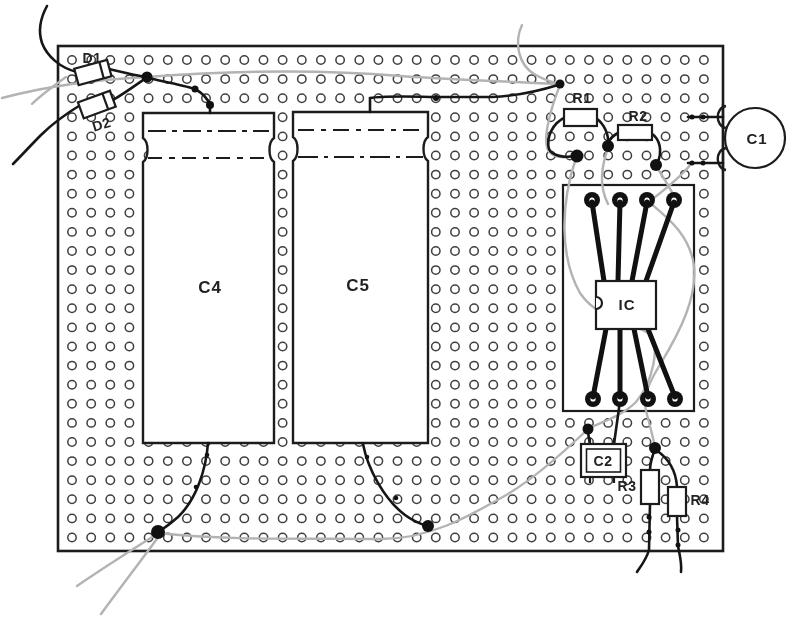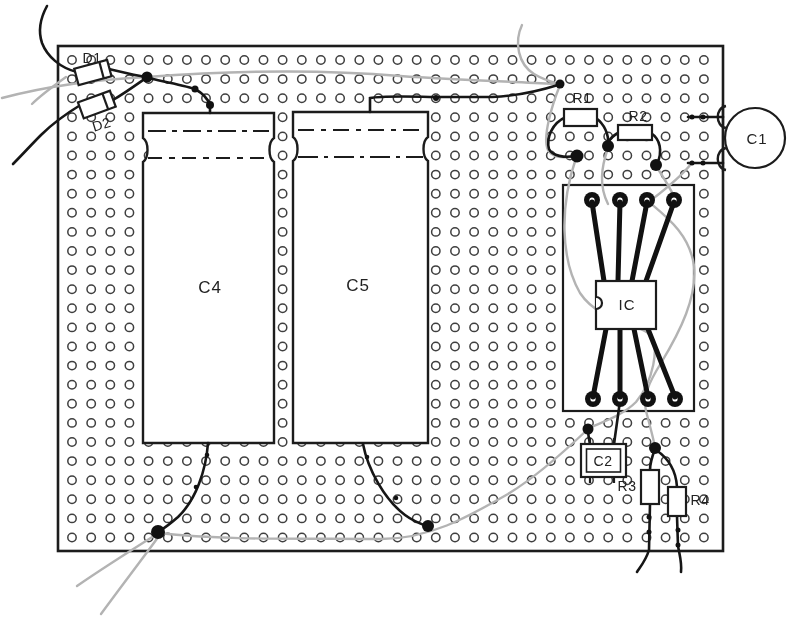--- a/index.html
+++ b/index.html
@@ -1,16 +1,16 @@
 <!DOCTYPE html>
 <html><head>
 <meta charset="utf-8">
 <style>
   html,body{margin:0;padding:0;background:#ffffff;}
-  .stage{position:relative;width:800px;height:621px;background:#ffffff;overflow:hidden;}
+  .stage{position:relative;width:800px;height:621px;background:#ffffff;overflow:hidden;font-weight:bold;}
   svg{position:absolute;left:0;top:0;}
   text{font-family:"Liberation Sans","DejaVu Sans",sans-serif;fill:#222;}
   .lbl-lg{font-size:17px;letter-spacing:1px;}
   .lbl-md{font-size:15px;letter-spacing:1px;}
   .lbl-sm{font-size:14px;letter-spacing:0.5px;}
 </style>
 </head>
 <body>
 
 <div class="stage">

